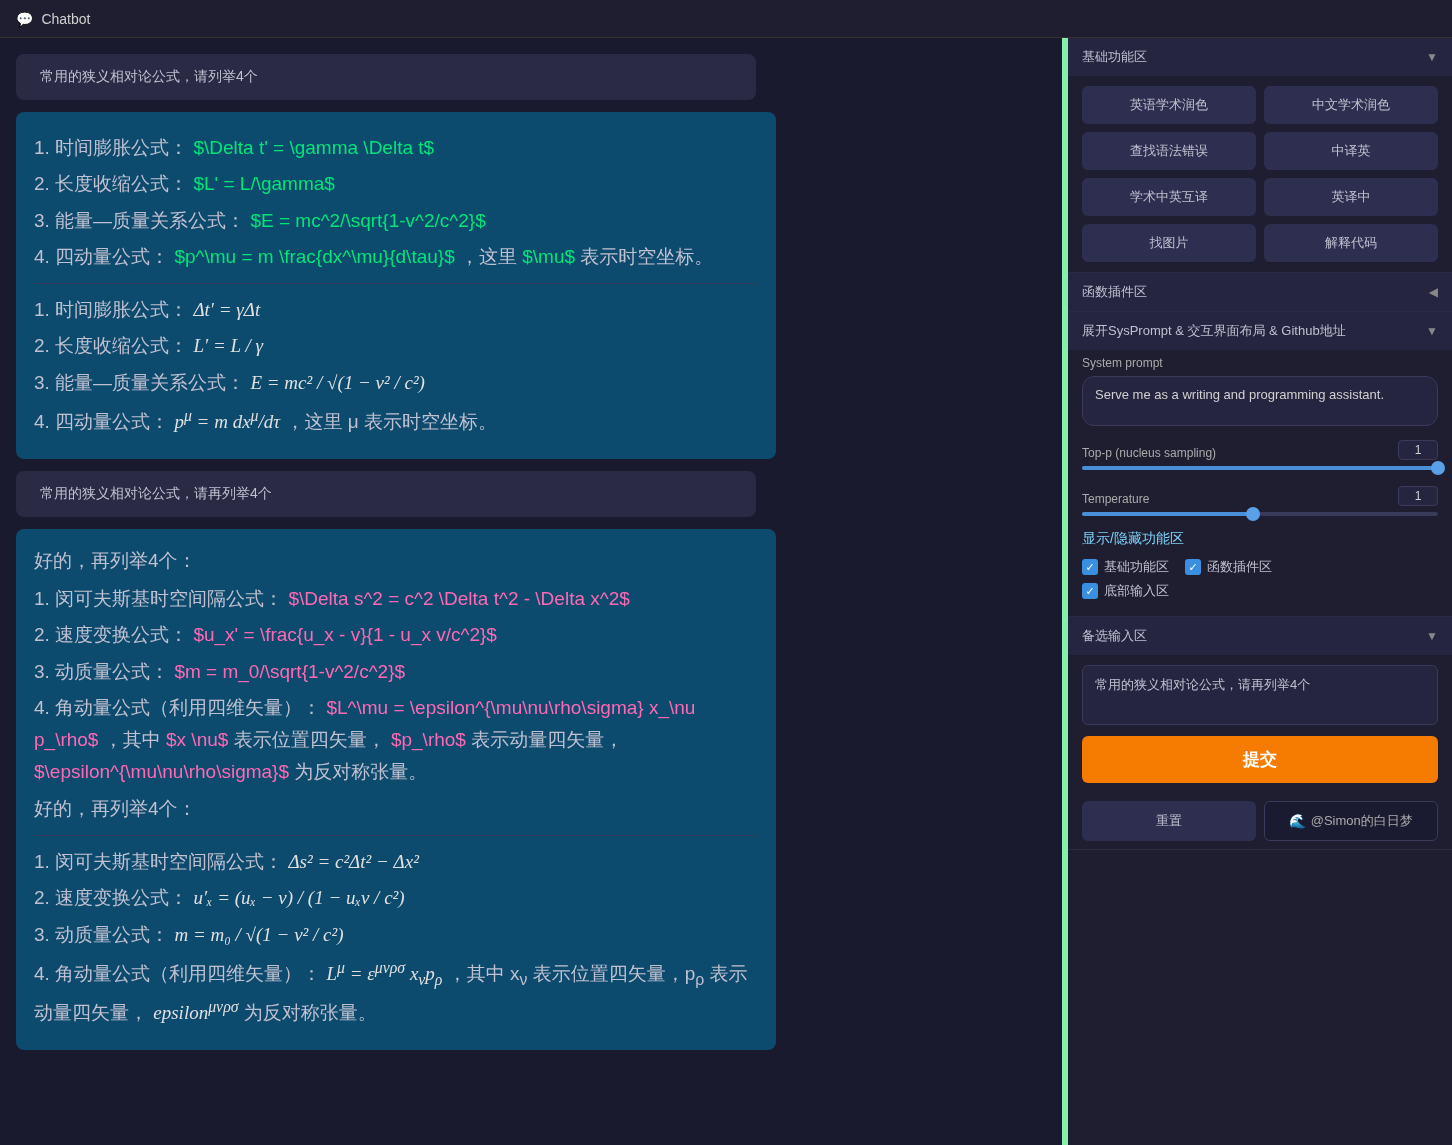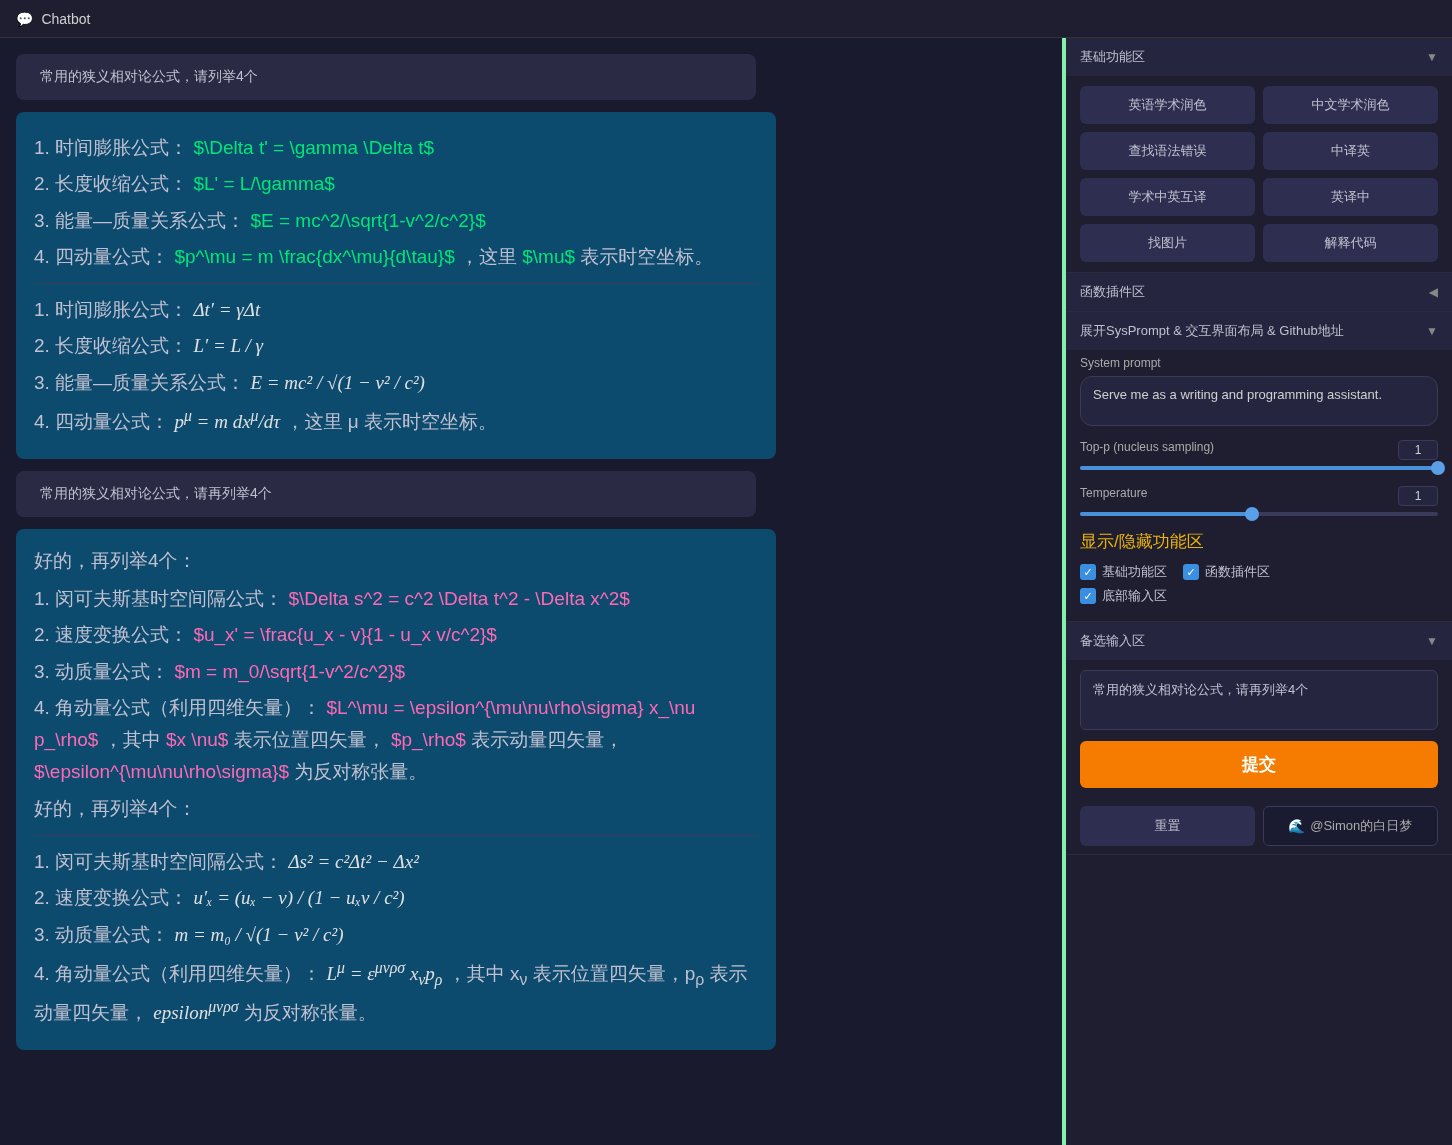--- a/index.html
+++ b/index.html
@@ -70,21 +70,21 @@
     .divider-line {
       border: none;
       border-top: 1px solid #3a3a5a;
       margin: 10px 0;
     }
     .list-item { margin: 4px 0; }
     
     .sidebar {
       width: 390px;
       background: #1e1e30;
-      border-left: 4px solid #86efac;
+      border-left: 6px solid #86efac;
       display: flex;
       flex-direction: column;
       overflow-y: auto;
       flex-shrink: 0;
     }
     .sidebar-section {
       border-bottom: 1px solid #2a2a40;
       padding: 0;
     }
     .sidebar-section-header {
@@ -130,21 +130,21 @@
       background: #252540;
       border: 1px solid #3a3a5a;
       border-radius: 12px;
       padding: 10px 12px;
       color: #d0d0d0;
       font-size: 13px;
       min-height: 50px;
     }
     .param-row {
       display: flex;
-      align-items: flex-start;
+      align-items: flex-end;
       justify-content: space-between;
       padding: 8px 14px 2px 14px;
       gap: 44px;
     }
     .param-label {
       color: #aaa;
       font-size: 12px;
     }
     .param-value {
       color: #d0d0d0;
@@ -451,21 +451,21 @@
         <span class="param-value">1</span>
       </div>
       <div class="slider-container">
         <div class="slider-track">
           <div class="slider-fill slider-fill-temp"></div>
           <div class="slider-thumb" style="left: calc(48% - 7px);"></div>
         </div>
       </div>
 
       <div style="padding: 6px 14px 2px 14px;">
-        <span style="font-size:17px; color:#eab308;">显示/隐藏功能区</span>
+        <span style="font-size:14px; color:#7dd3fc;">显示/隐藏功能区</span>
       </div>
       <div class="checkbox-area">
         <div class="checkbox-row">
           <div class="checkbox-item">
             <div class="checkbox-box">✓</div>
             <span>基础功能区</span>
           </div>
           <div class="checkbox-item">
             <div class="checkbox-box">✓</div>
             <span>函数插件区</span>

